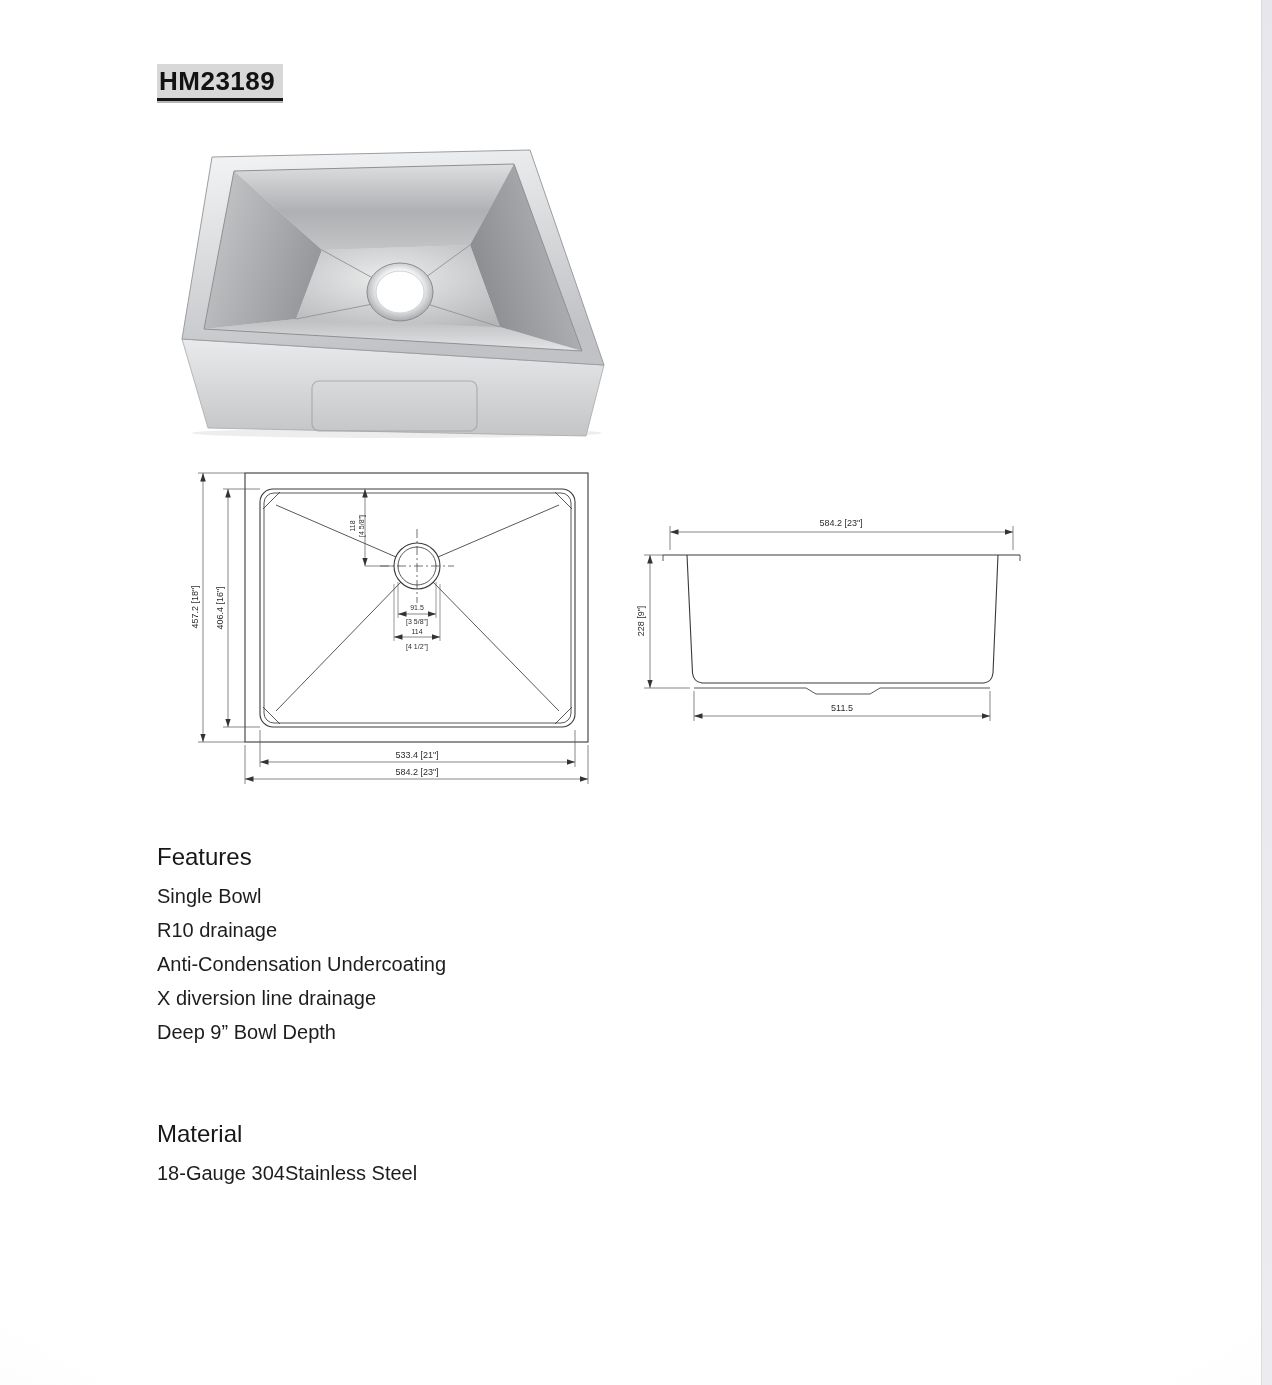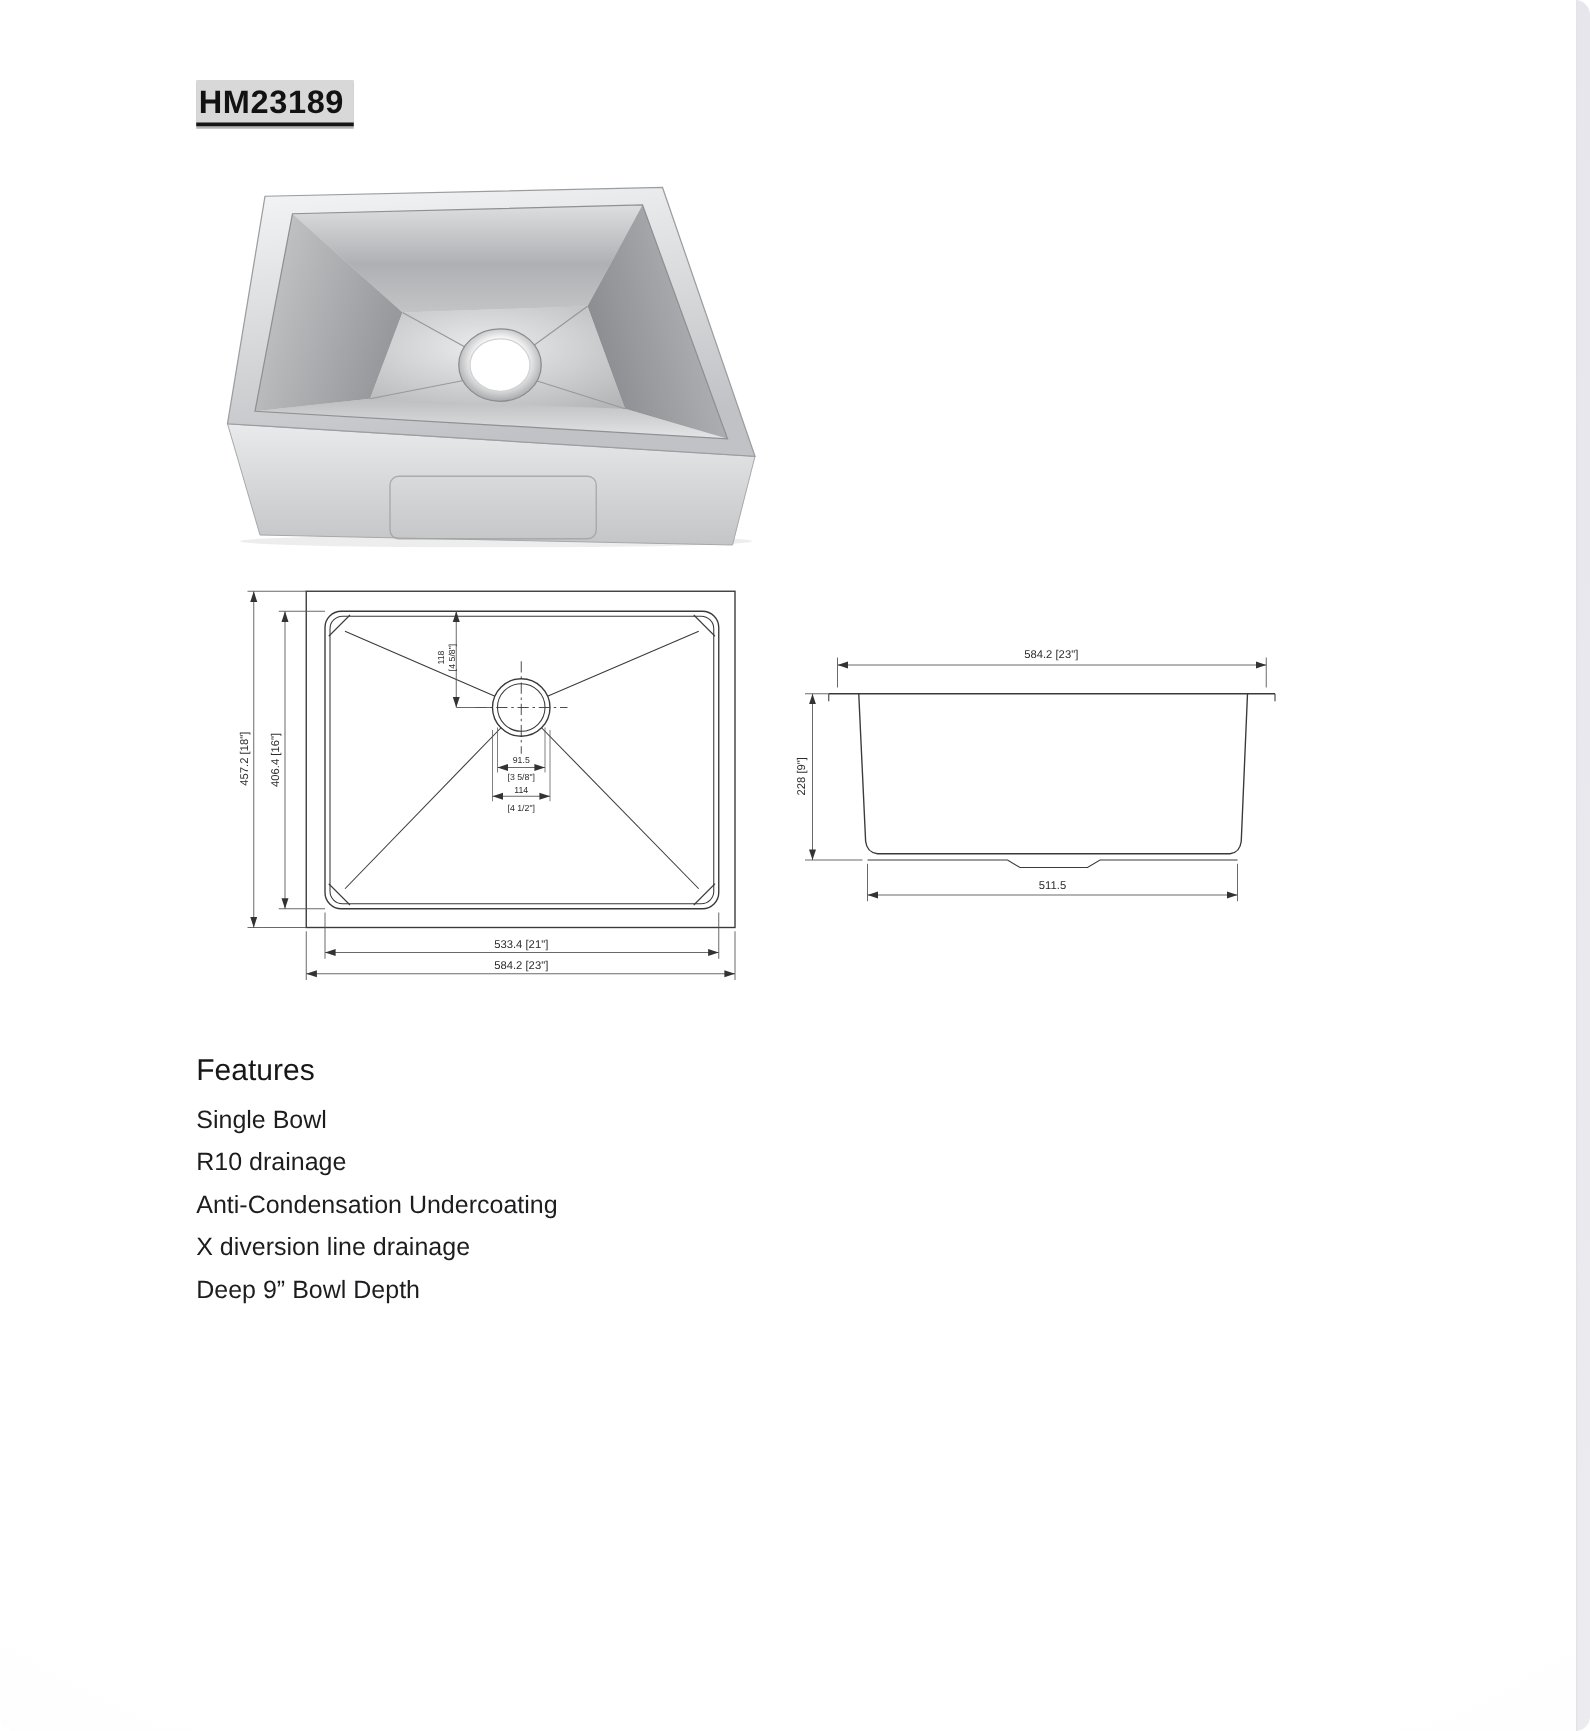--- a/index.html
+++ b/index.html
@@ -1,19 +1,19 @@
 <!DOCTYPE html>
 <html><head>
 <meta charset="utf-8">
 <style>
   html,body { margin:0; padding:0; background:#ffffff; }
   .page {
     position:relative; width:1272px; height:1385px; overflow:hidden;
     background: radial-gradient(120% 90% at 50% 45%, #ffffff 68%, #f5f5f7 100%);
-    font-family:"Liberation Sans","DejaVu Sans",sans-serif; color:#1d1d1f;border-radius:12px;
+    font-family:"Liberation Sans","DejaVu Sans",sans-serif; color:#1d1d1f;
   }
   .scroll-strip {
     position:absolute; right:0; top:0; width:10px; height:100%;
     background:linear-gradient(180deg,#e7e6ec,#ecebf0); border-left:1px solid #dbdae1;
   }
   .title {
     position:absolute; left:157px; top:64px;
     font-size:26px; font-weight:bold; letter-spacing:.5px; color:#121212;
     background:#d8d8d8; padding:2px 8px 1px 2px;
     border-bottom:3px solid #161616; box-shadow:0 2px 0 rgba(120,120,120,.55);
@@ -197,16 +197,20 @@
 
   <div class="sec" id="features">
     <div class="h">Features</div>
     <div class="line">Single Bowl</div>
     <div class="line">R10 drainage</div>
     <div class="line">Anti-Condensation Undercoating</div>
     <div class="line">X diversion line drainage</div>
     <div class="line">Deep 9” Bowl Depth</div>
   </div>
 
+  <div class="sec" id="material">
+    <div class="h">Material</div>
+    <div class="line">18-Gauge 304Stainless Steel</div>
+  </div>
 
 
   <div class="scroll-strip"></div>
 </div>
 
 </body></html>

